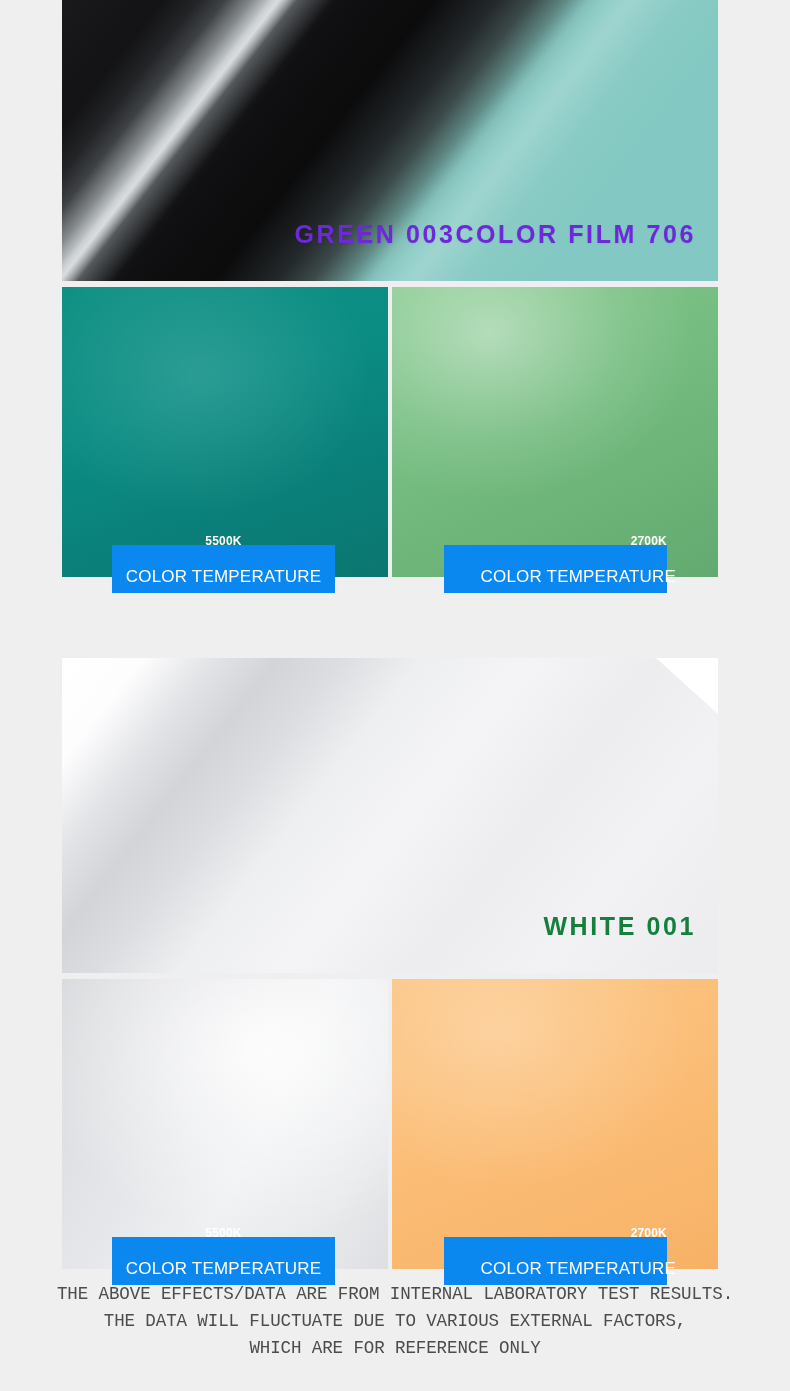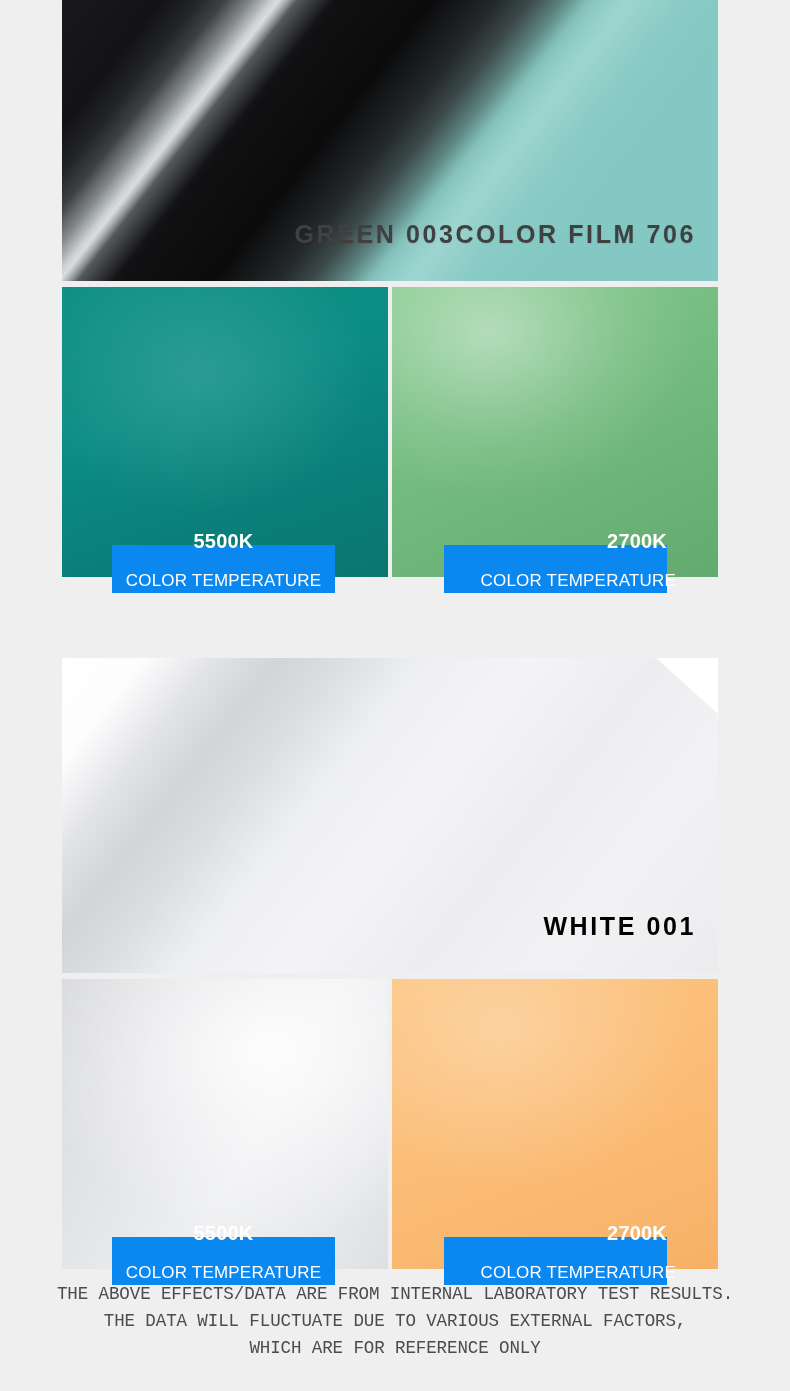--- a/index.html
+++ b/index.html
@@ -84,21 +84,21 @@
         rgba(255,255,255,0.22) 66%,
         rgba(255,255,255,0.05) 72%,
         rgba(255,255,255,0) 80%);
     pointer-events: none;
   }
 
   .hero-title {
     position: absolute;
     right: 22px;
     bottom: 32px;
-    color: #404040;
+    color: #6d28d9;
     font-size: 25px;
     font-weight: 700;
     letter-spacing: 2.6px;
     white-space: nowrap;
     text-shadow: 0 1px 2px rgba(0,0,0,0.07);
   }
 
   
   .hero-white {
     height: 315px;
@@ -130,21 +130,21 @@
     width: 62px;
     height: 56px;
     background: #ffffff;
     clip-path: polygon(100% 0, 100% 100%, 0 0);
   }
 
   .hero-title-dark {
     position: absolute;
     right: 22px;
     bottom: 32px;
-    color: #000000;
+    color: #15803d;
     font-size: 25px;
     font-weight: 700;
     letter-spacing: 2.6px;
     white-space: nowrap;
   }
 
   
   .swatch-row {
     position: relative;
     width: 656px;
@@ -211,21 +211,21 @@
     text-align: center;
     display: flex;
     flex-direction: column;
     justify-content: center;
     line-height: 1.0;
   }
   .temp-badge.left-badge  { left: 50px; }
   .temp-badge.right-badge { left: 52px; align-items: flex-end; }
 
   .temp-kelvin {
-    font-size: 20px;
+    font-size: 12px;
     font-weight: 700;
     letter-spacing: 0.2px;
     margin-bottom: 3px;
   }
 
   .temp-caption {
     font-size: 17px;
     font-weight: 400;
     letter-spacing: 0.2px;
     white-space: nowrap;

